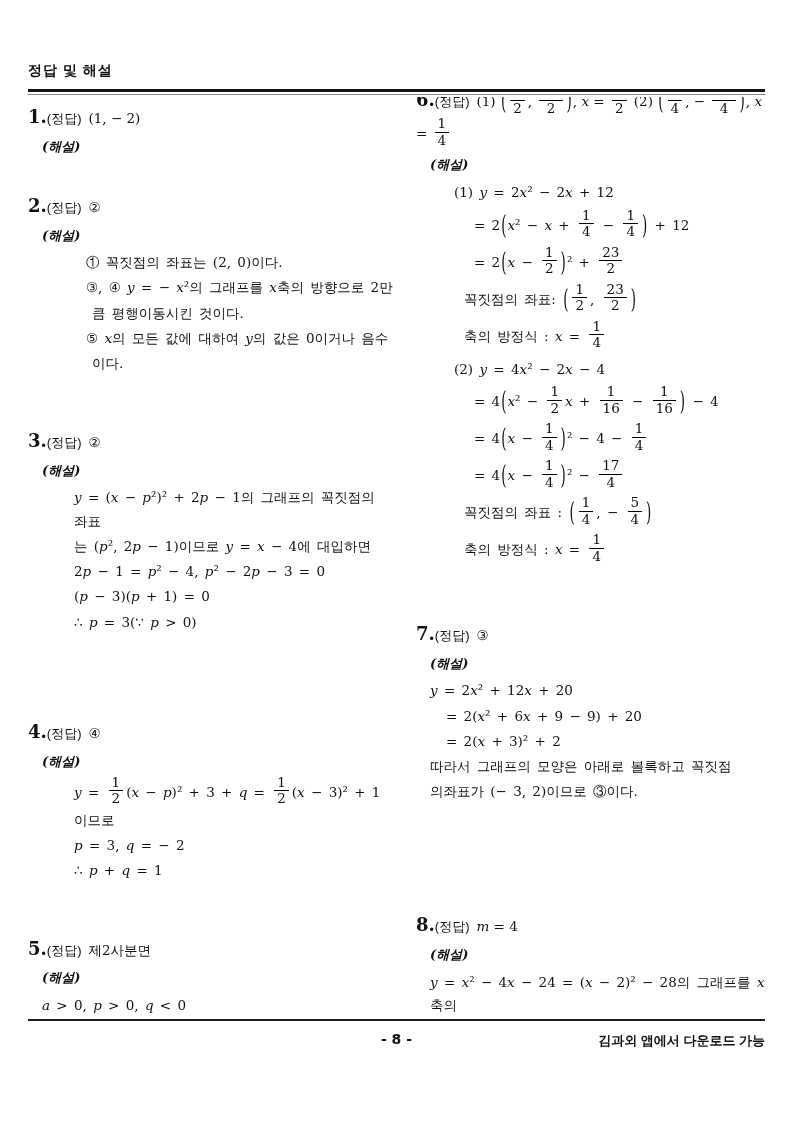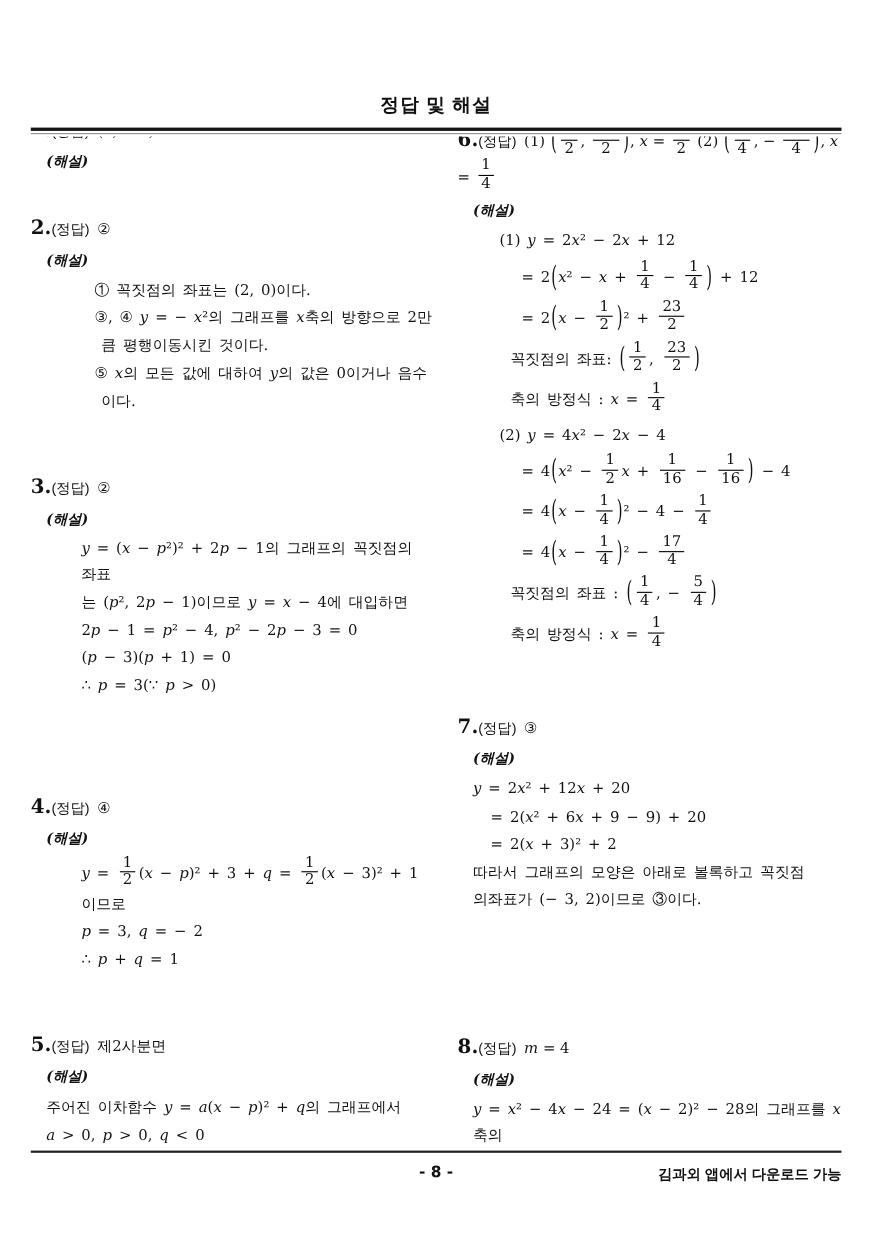--- a/index.html
+++ b/index.html
@@ -1,19 +1,19 @@
 <!DOCTYPE html>
 <html><head>
 <meta charset="utf-8">
 <style>
   html,body{margin:0;padding:0;background:#fff;}
   body{width:793px;height:1121px;font-family:"Liberation Sans",sans-serif;color:#111;}
   .page{box-sizing:border-box;width:793px;height:1121px;padding:0 28px;position:relative;overflow:hidden;}
 
-  .page-header{padding-top:84px;text-align:center;font-size:17px;font-weight:bold;letter-spacing:1px;}
+  .page-header{padding-top:62px;text-align:left;font-size:14px;font-weight:bold;letter-spacing:1px;}
   .header-rule{margin-top:9px;border-top:3px solid #141414;border-bottom:1px solid #8a8a8a;height:2px;}
 
   .columns{display:flex;height:922px;margin-top:2px;overflow:hidden;align-items:flex-end;}
   .col{box-sizing:border-box;overflow:hidden;}
   .col-left{width:371px;padding-right:6px;}
   .divider{width:1px;background:#4a4a4a;}
   .col-right{flex:1;padding-left:16px;}
 
   .problem{position:relative;}
   .p1{margin-top:10px}.p2{margin-top:34px}.p3{margin-top:52px}.p4{margin-top:84px}.p5{margin-top:52px}
@@ -85,21 +85,20 @@
         <div class="problem p4">
           <div class="prob-head"><span class="pnum">4.</span><span class="plabel">(정답)</span><span class="panswer">④</span></div>
           <div class="line lv-a haesul">(해설)</div>
           <div class="line lv-c"><i>y</i> = <span class="frac"><span class="fn">1</span><span class="fd">2</span></span>(<i>x</i> − <i>p</i>)² + 3 + <i>q</i> = <span class="frac"><span class="fn">1</span><span class="fd">2</span></span>(<i>x</i> − 3)² + 1이므로</div>
           <div class="line lv-c"><i>p</i> = 3, <i>q</i> = − 2</div>
           <div class="line lv-c">∴ <i>p</i> + <i>q</i> = 1</div>
         </div>
         <div class="problem p5">
           <div class="prob-head"><span class="pnum">5.</span><span class="plabel">(정답)</span><span class="panswer">제2사분면</span></div>
           <div class="line lv-a haesul">(해설)</div>
-          <div class="line lv-a">주어진 이차함수 <i>y</i> = <i>a</i>(<i>x</i> − <i>p</i>)² + <i>q</i>의 그래프에서</div>
           <div class="line lv-a"><i>a</i> &gt; 0, <i>p</i> &gt; 0, <i>q</i> &lt; 0</div>
         </div>
       </div>
     <div class="divider"></div>
     <div class="col col-right" id="col-right">
         <div class="problem p6">
           <div class="prob-head"><span class="pnum">6.</span><span class="plabel">(정답)</span><span class="panswer">(1) <span class="bp">(</span><span class="frac"><span class="fn">1</span><span class="fd">2</span></span>, <span class="frac"><span class="fn">23</span><span class="fd">2</span></span><span class="bp">)</span>, <i>x</i> = <span class="frac"><span class="fn">1</span><span class="fd">2</span></span> (2) <span class="bp">(</span><span class="frac"><span class="fn">1</span><span class="fd">4</span></span>, − <span class="frac"><span class="fn">17</span><span class="fd">4</span></span><span class="bp">)</span>, <i>x</i> = <span class="frac"><span class="fn">1</span><span class="fd">4</span></span></span></div>
           <div class="line lv-a haesul">(해설)</div>
           <div class="line lv-b">(1) <i>y</i> = 2<i>x</i>² − 2<i>x</i> + 12</div>
           <div class="line lv-d">= 2<span class="bp">(</span><i>x</i>² − <i>x</i> + <span class="frac"><span class="fn">1</span><span class="fd">4</span></span> − <span class="frac"><span class="fn">1</span><span class="fd">4</span></span><span class="bp">)</span> + 12</div>

